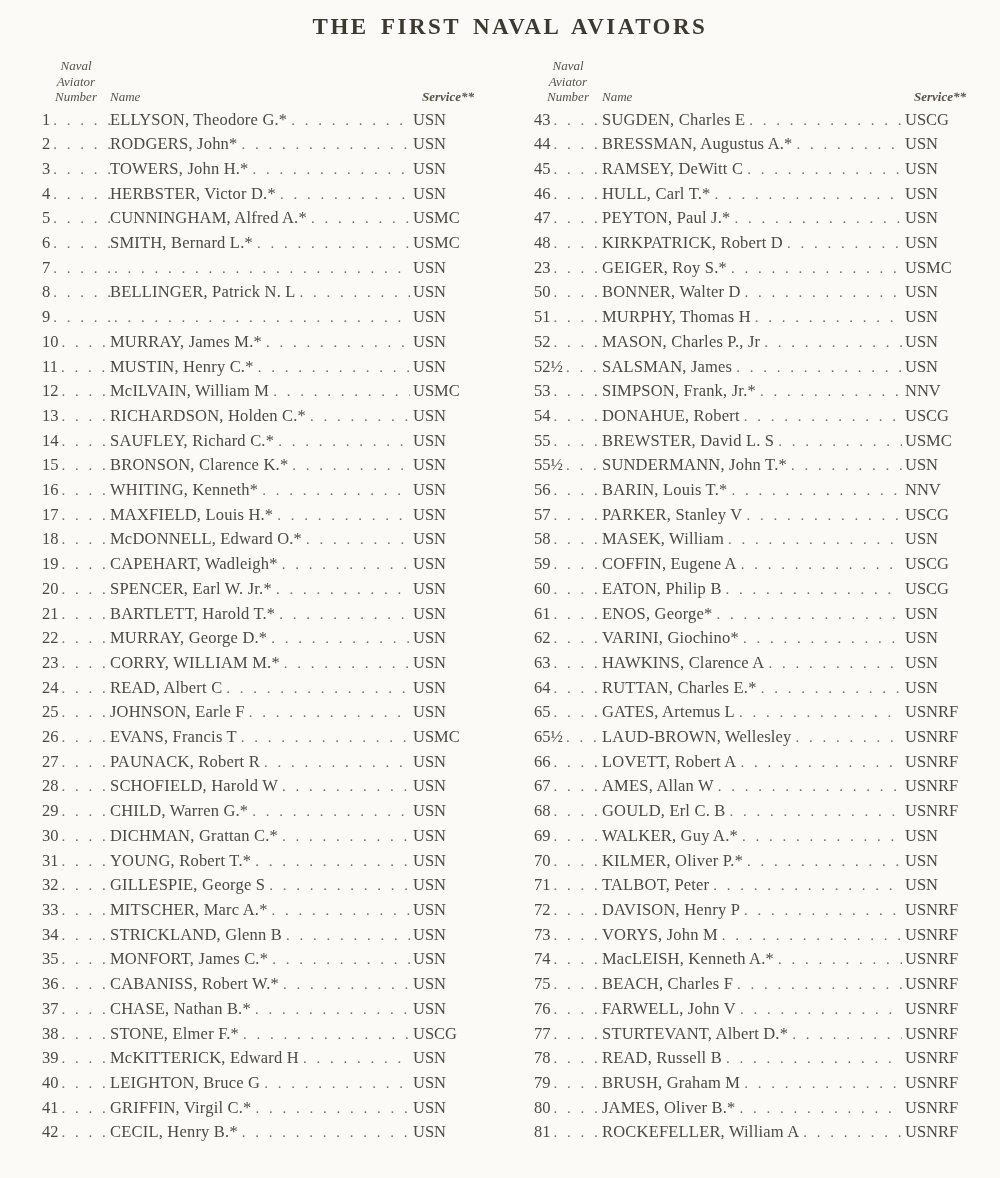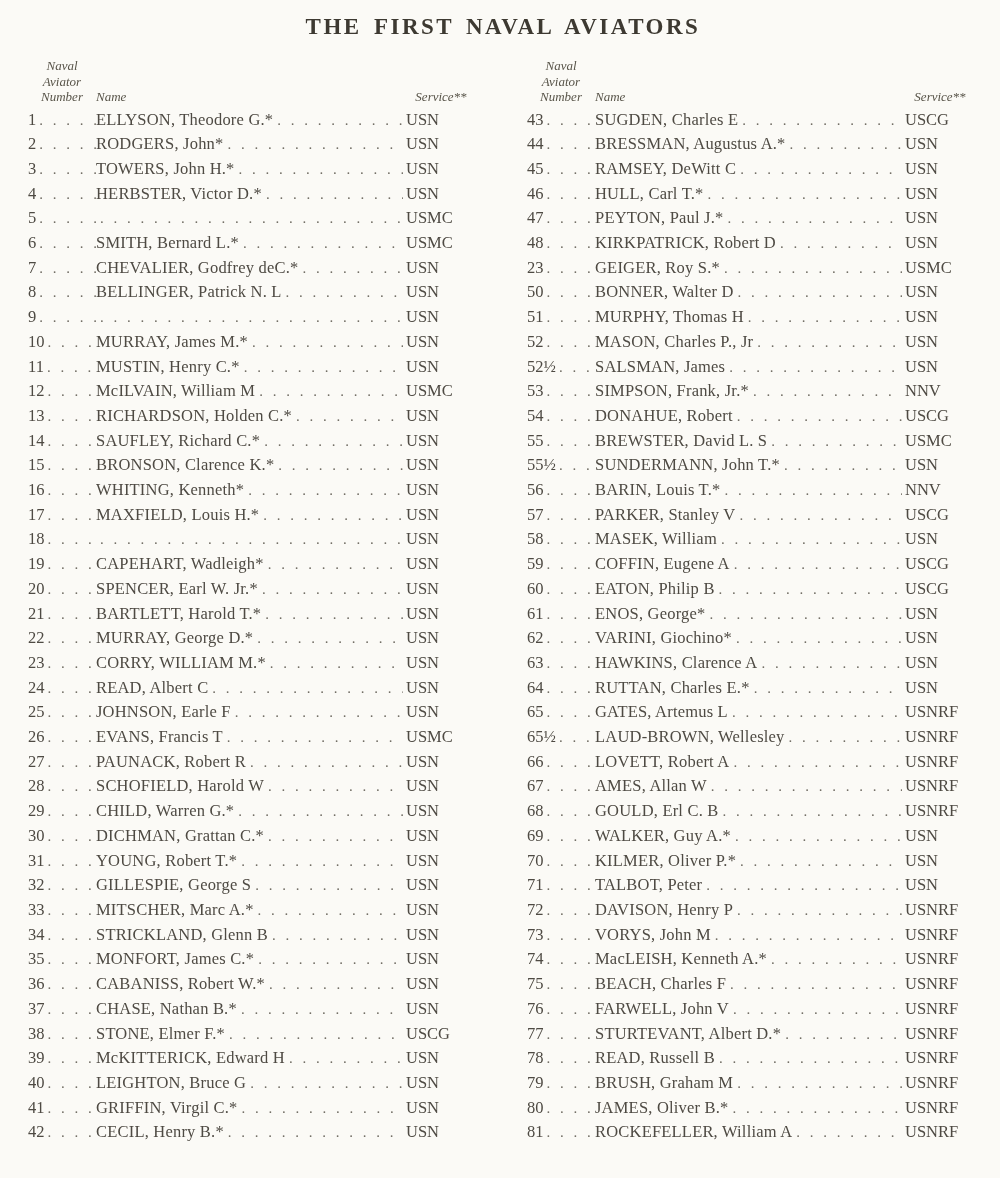--- a/index.html
+++ b/index.html
@@ -14,21 +14,21 @@
     width: 1000px;
     height: 1178px;
     background: var(--paper);
     font-family: "Liberation Serif", "DejaVu Serif", serif;
     color: var(--ink);
     overflow: hidden;
   }
   .page {
     width: 1000px;
     height: 1178px;
-    padding: 12px 22px 0 28px;
+    padding: 12px 22px 0 42px;
     overflow: hidden;
   }
   .title {
     margin: 2px 0 0 0;
     text-align: center;
     font-size: 23px;
     font-weight: bold;
     letter-spacing: 2.5px;
     color: var(--ink-dark);
     word-spacing: 4px;
@@ -58,20 +58,21 @@
     align-items: center;
   }
   .h-num span { display: block; }
   .h-name {
     flex: 1 1 auto;
     text-align: left;
   }
   .h-svc {
     flex: 0 0 76px;
     text-align: center;
+    font-weight: bold;
   }
   .rows {
     font-size: 16.5px;
     line-height: 24.7px;
   }
   .row {
     display: flex;
     align-items: baseline;
     white-space: nowrap;
   }
@@ -168,38 +169,38 @@
             </span>
             <span class="nm">HERBSTER, Victor D.*</span>
             <span class="leader"></span>
             <span class="svc">USN</span>
           </div>
           <div class="row">
             <span class="numcell">
               <span class="num">5</span>
               <span class="numdots"></span>
             </span>
+            <span class="nm">CUNNINGHAM, Alfred A.*</span>
             <span class="leader"></span>
             <span class="svc">USMC</span>
           </div>
           <div class="row">
             <span class="numcell">
               <span class="num">6</span>
               <span class="numdots"></span>
             </span>
             <span class="nm">SMITH, Bernard L.*</span>
             <span class="leader"></span>
             <span class="svc">USMC</span>
           </div>
           <div class="row">
             <span class="numcell">
               <span class="num">7</span>
               <span class="numdots"></span>
             </span>
-            <span class="nm">CHEVALIER, Godfrey deC.*</span>
             <span class="leader"></span>
             <span class="svc">USN</span>
           </div>
           <div class="row">
             <span class="numcell">
               <span class="num">8</span>
               <span class="numdots"></span>
             </span>
             <span class="nm">BELLINGER, Patrick N. L</span>
             <span class="leader"></span>
@@ -283,20 +284,21 @@
             </span>
             <span class="nm">MAXFIELD, Louis H.*</span>
             <span class="leader"></span>
             <span class="svc">USN</span>
           </div>
           <div class="row">
             <span class="numcell">
               <span class="num">18</span>
               <span class="numdots"></span>
             </span>
+            <span class="nm">McDONNELL, Edward O.*</span>
             <span class="leader"></span>
             <span class="svc">USN</span>
           </div>
           <div class="row">
             <span class="numcell">
               <span class="num">19</span>
               <span class="numdots"></span>
             </span>
             <span class="nm">CAPEHART, Wadleigh*</span>
             <span class="leader"></span>

